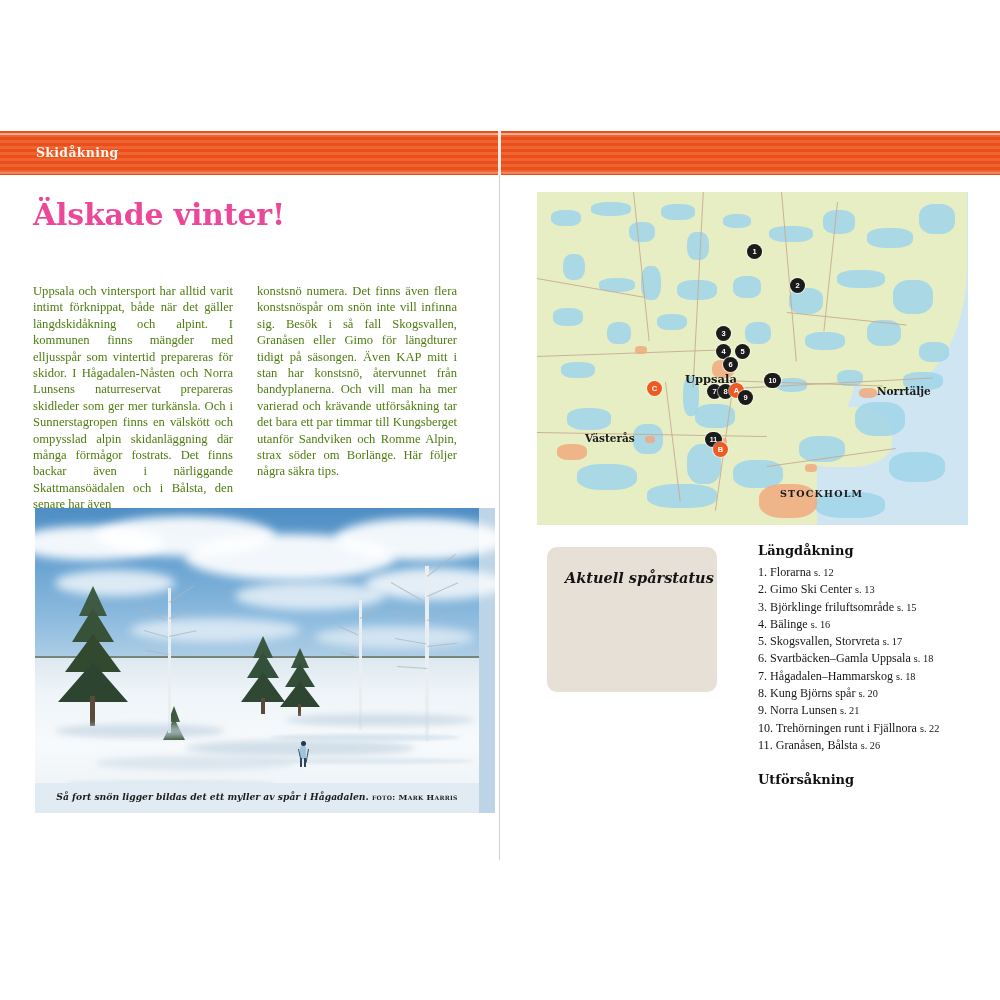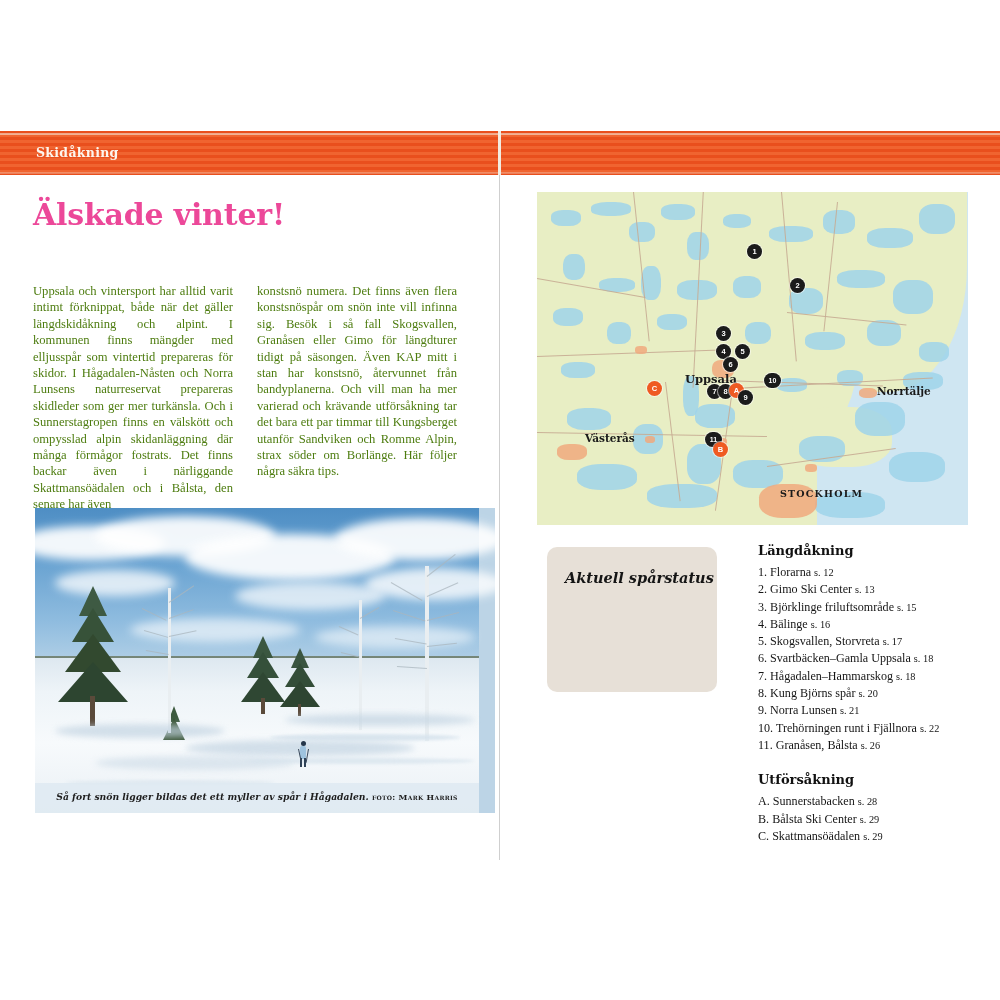--- a/index.html
+++ b/index.html
@@ -400,21 +400,16 @@
           <li><span>5. </span><span>Skogsvallen, Storvreta  </span><span class="pg">s. 17</span></li>
           <li><span>6. </span><span>Svartbäcken–Gamla Uppsala  </span><span class="pg">s. 18</span></li>
           <li><span>7. </span><span>Hågadalen–Hammarskog  </span><span class="pg">s. 18</span></li>
           <li><span>8. </span><span>Kung Björns spår  </span><span class="pg">s. 20</span></li>
           <li><span>9. </span><span>Norra Lunsen  </span><span class="pg">s. 21</span></li>
           <li><span>10. </span><span>Trehörningen runt i Fjällnora  </span><span class="pg">s. 22</span></li>
           <li><span>11. </span><span>Granåsen, Bålsta  </span><span class="pg">s. 26</span></li>
         </ul>
 
       <h4 class="second">Utförsåkning</h4>
-      <ul id="dh-list">
-          <li><span>A. </span><span>Sunnerstabacken  </span><span class="pg">s. 28</span></li>
-          <li><span>B. </span><span>Bålsta Ski Center  </span><span class="pg">s. 29</span></li>
-          <li><span>C. </span><span>Skattmansöädalen  </span><span class="pg">s. 29</span></li>
-        </ul>
     </div>
 
   </div>
 </div>
 
 </body></html>

